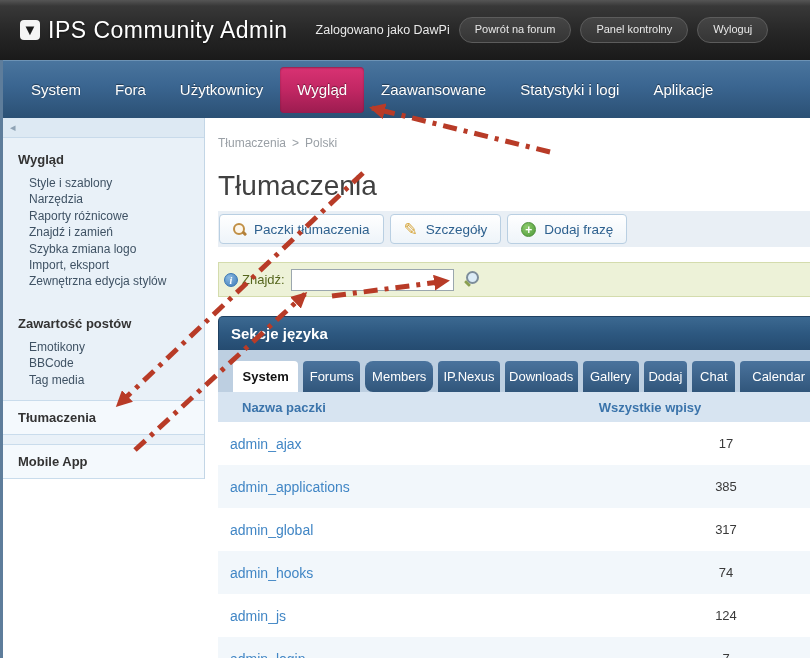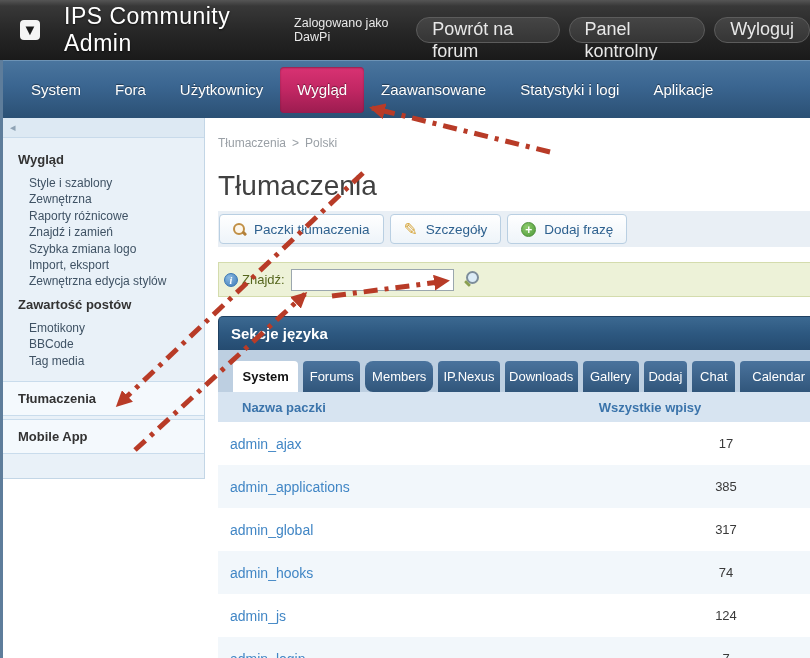--- a/index.html
+++ b/index.html
@@ -11,27 +11,27 @@
   .topbar{
     position:absolute;left:0;top:0;width:810px;height:60px;
     background:linear-gradient(#555 0%,#383838 10%,#262626 55%,#1a1a1a 100%);
     display:flex;align-items:center;
   }
   .logo-mark{
     width:20px;height:20px;margin-left:20px;border-radius:4px;background:#f5f5f5;
     display:flex;align-items:center;justify-content:center;flex:0 0 auto;
     color:#1c1c1c;font-size:15px;line-height:20px;font-weight:bold;
   }
-  .app-title{color:#fff;font-size:23px;font-weight:400;margin-left:24px;letter-spacing:.5px;
+  .app-title{color:#fff;font-size:23px;font-weight:400;margin-left:8px;letter-spacing:.5px;
     text-shadow:0 1px 2px rgba(0,0,0,.6);}
   .logged-in{color:#e9e9e9;font-size:12.5px;margin-left:28px;}
   .top-btn{
     margin-left:9px;height:24px;line-height:22px;padding:0 15px;border-radius:13px;
     background:linear-gradient(#454545,#353535);border:1px solid #5c5c5c;
-    color:#e8e8e8;font-size:18px;cursor:pointer;
+    color:#e8e8e8;font-size:11px;cursor:pointer;
   }
   .top-btn:first-of-type{margin-left:12px;}
   
   .nav{
     position:absolute;left:0;top:60px;width:810px;height:58px;
     background:linear-gradient(#4a759e 0%,#3a6590 45%,#2b5074 100%);
     border-top:1px solid #6d93b5;box-sizing:border-box;
     display:flex;align-items:center;padding-left:14px;
   }
   .nav-item{
@@ -54,21 +54,21 @@
     display:flex;align-items:center;}
   .collapse-arrow{color:#8fa3b5;font-size:11px;margin-left:7px;line-height:1;cursor:pointer;}
   .side-heading{font-size:13px;font-weight:bold;color:#333;margin:14px 0 7px 15px;cursor:pointer;}
   .side-items{list-style:none;margin:8px 0 0 26px;padding:0;}
   .side-items li{font-size:12px;color:#3f5264;line-height:16.4px;cursor:pointer;white-space:nowrap;}
   .side-band{
     margin-top:12px;height:33px;line-height:33px;background:#f4f9fd;
     border-top:1px solid #c9dcec;border-bottom:1px solid #c9dcec;
     font-size:13px;font-weight:bold;color:#333;padding-left:15px;cursor:pointer;
   }
-  .side-band + .side-band{margin-top:3px;}
+  .side-band + .side-band{margin-top:9px;}
   
   .content{position:absolute;left:218px;top:118px;width:640px;}
   .breadcrumb{margin-top:18px;font-size:12px;color:#9aa0a6;}
   .breadcrumb span{margin-right:6px;}
   .breadcrumb .crumb{cursor:pointer;}
   .page-title{font-size:28px;font-weight:400;color:#414141;margin:20px 0 0 0;}
   .toolbar{
     margin-top:9px;height:36px;background:#e9eff5;display:flex;align-items:center;
     padding-left:1px;width:640px;
   }
@@ -170,28 +170,28 @@
 
 <div class="edge-strip"></div>
 
 <div class="sidebar">
   <div class="collapse-strip">
     <span class="collapse-arrow">◂</span>
   </div>
   <div class="side-heading">Wygląd</div>
   <ul class="side-items">
     <li>Style i szablony</li>
-    <li>Zewnętrzna</li>
+    <li>Narzędzia</li>
     <li>Raporty różnicowe</li>
     <li>Znajdź i zamień</li>
     <li>Szybka zmiana logo</li>
     <li>Import, eksport</li>
     <li>Zewnętrzna edycja stylów</li>
   </ul>
-  <div class="side-heading" style="margin-top:7px;">Zawartość postów</div>
+  <div class="side-heading" style="margin-top:26px;">Zawartość postów</div>
   <ul class="side-items">
     <li>Emotikony</li>
     <li>BBCode</li>
     <li>Tag media</li>
   </ul>
   <div class="side-band">Tłumaczenia</div>
   <div class="side-band">Mobile App</div>
 </div>
 
 <div class="content">

